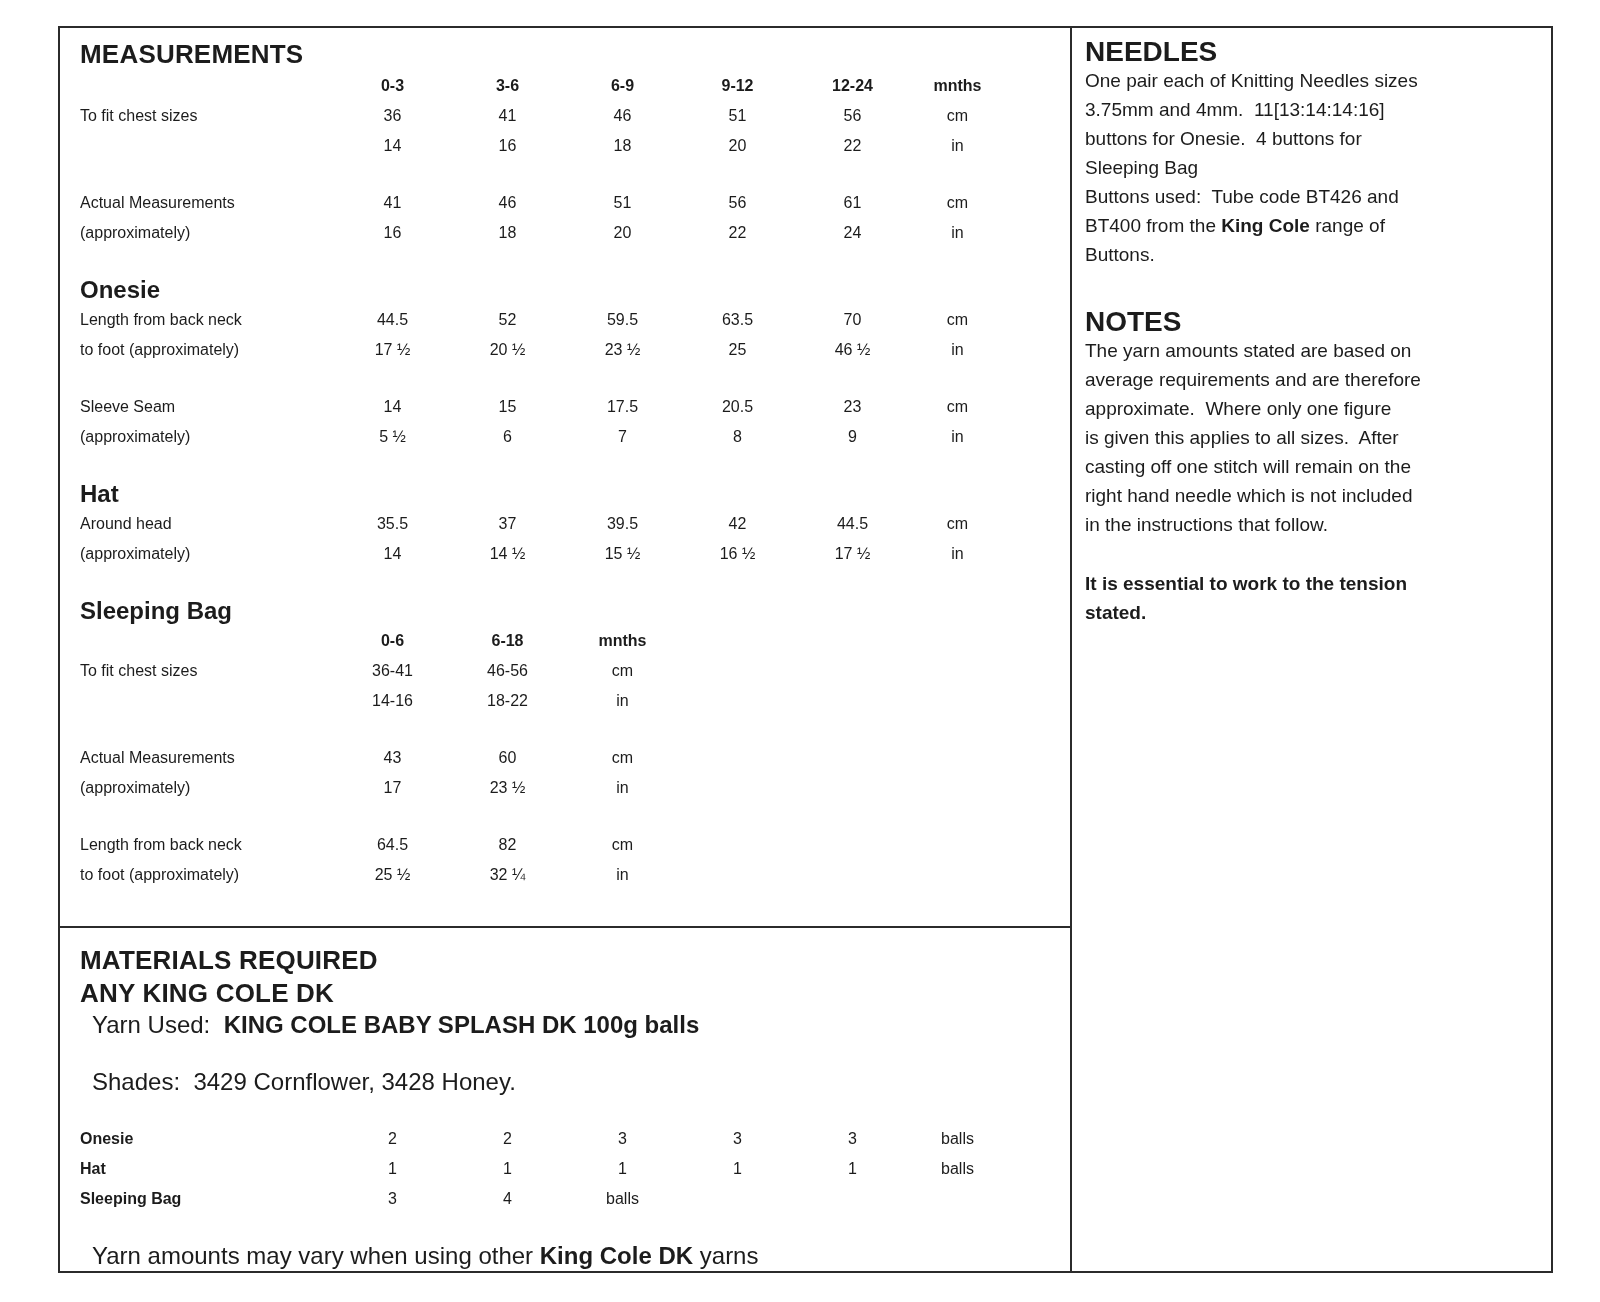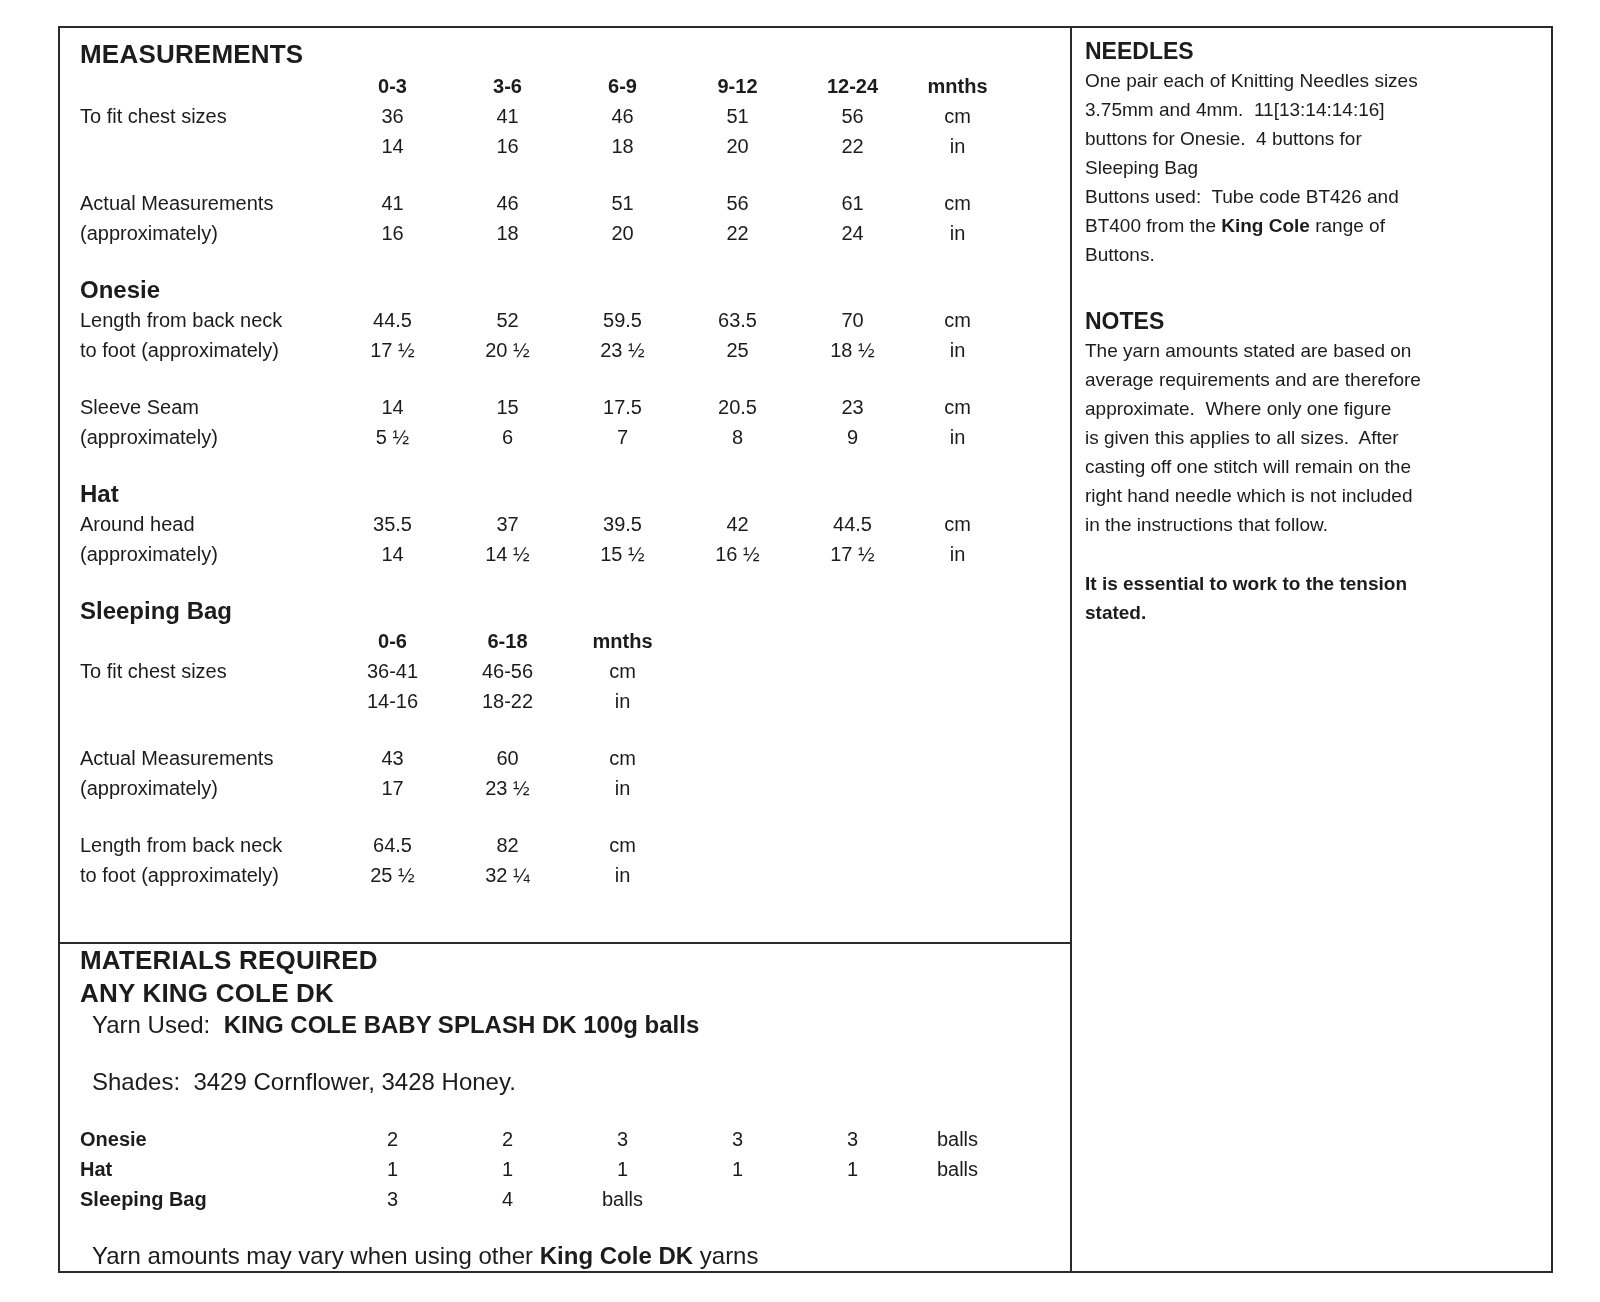--- a/index.html
+++ b/index.html
@@ -14,42 +14,42 @@
     position:absolute; left:58px; top:26px;
     width:1495px; height:1247px;
     border:2px solid #2b2b2b;
     display:flex; background:#fff;
   }
   .left-pane {
     width:1012px; border-right:2px solid #2b2b2b;
     display:flex; flex-direction:column;
   }
   .meas { height:924px; padding:10px 0 0 20px; }
-  .materials { flex:1; border-top:2px solid #2b2b2b; padding:0 0 0 20px; }
+  .materials { flex:1; border-top:2px solid #2b2b2b; padding:16px 0 0 20px; }
   .right-pane { flex:1; padding:9px 14px 0 13px; }
 
   .h1 { font-size:26px; font-weight:bold; line-height:33px; letter-spacing:0.2px; }
   .sect { font-size:24px; font-weight:bold; line-height:30px; }
 
   .mrow {
     display:grid;
     grid-template-columns:255px 115px 115px 115px 115px 115px 95px;
-    font-size:20px; line-height:30px;
+    font-size:16px; line-height:30px;
   }
   .mrow .lab { text-align:left; white-space:nowrap; }
   .mrow .v { text-align:center; white-space:nowrap; }
   .b { font-weight:bold; }
   .mblock { margin-bottom:27px; }
   .mblock.last { margin-bottom:0; }
 
   .pre { white-space:pre; }
   .matline { font-size:24px; line-height:30px;margin-left:12px; }
   .gap27 { height:27px; }
 
-  .rh { font-size:23px; font-weight:bold; line-height:29px; }
+  .rh { font-size:28px; font-weight:bold; line-height:29px; }
   .rp { font-size:19px; line-height:29px; white-space:pre-wrap; width:452px; }
   .mt38 { margin-top:38px; }
   .mt30 { margin-top:30px; }
 </style>
 </head>
 <body>
 
 <div class="sheet">
 
   <div class="left-pane">
@@ -120,21 +120,21 @@
           <span class="v">63.5</span>
           <span class="v">70</span>
           <span class="v">cm</span>
         </div>
         <div class="mrow">
           <span class="lab">to foot (approximately)</span>
           <span class="v">17 ½</span>
           <span class="v">20 ½</span>
           <span class="v">23 ½</span>
           <span class="v">25</span>
-          <span class="v">18 ½</span>
+          <span class="v">46 ½</span>
           <span class="v">in</span>
         </div>
       </div>
 
       <div class="mblock">
         <div class="mrow">
           <span class="lab">Sleeve Seam</span>
           <span class="v">14</span>
           <span class="v">15</span>
           <span class="v">17.5</span>

